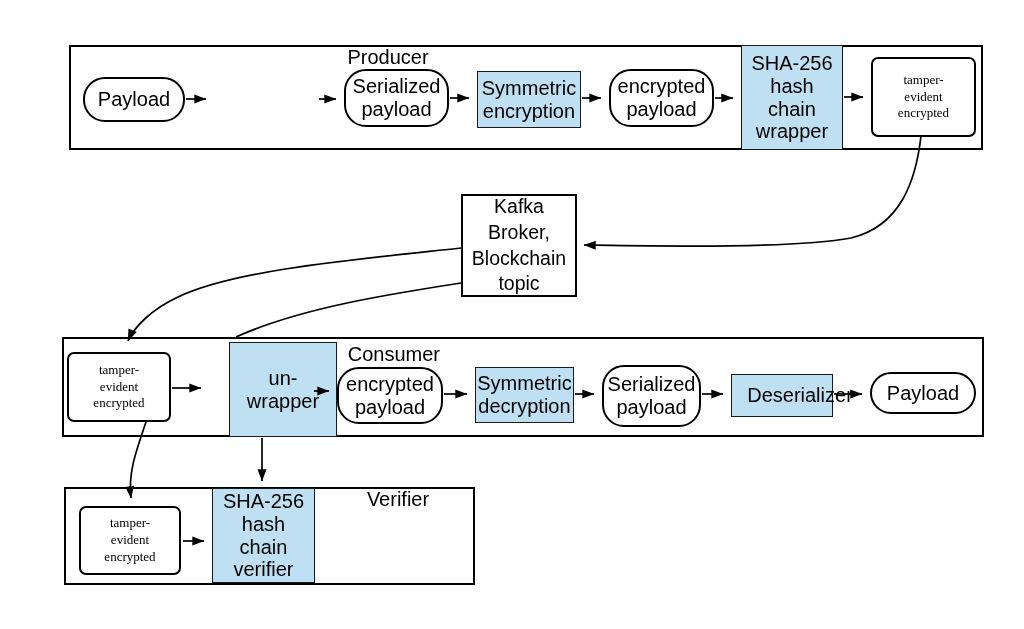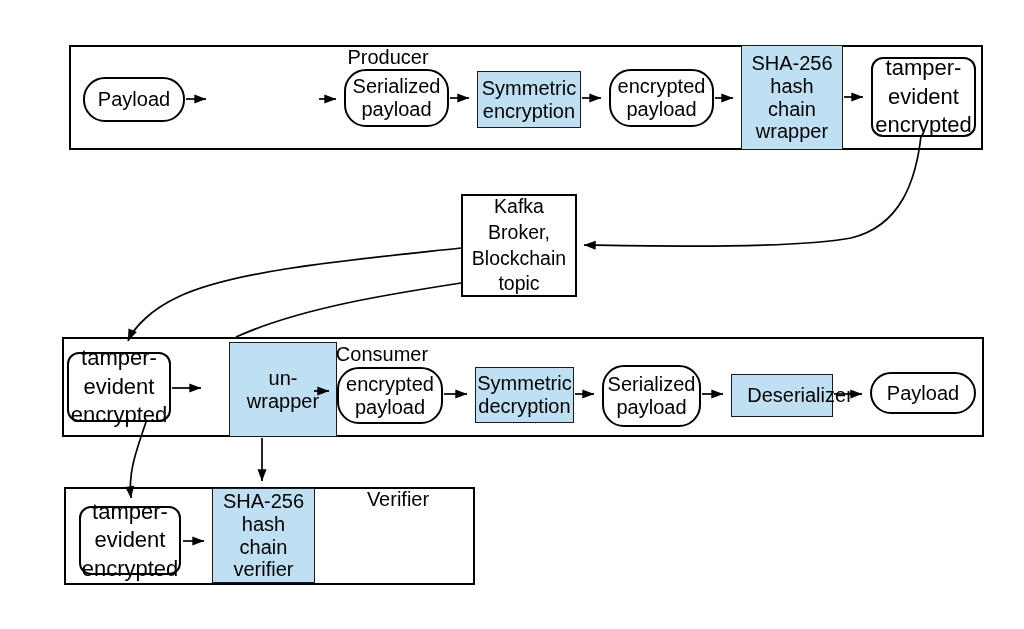--- a/index.html
+++ b/index.html
@@ -22,21 +22,21 @@
     white-space:pre-line;background:transparent;
   }
   .node{
     position:absolute;display:flex;align-items:center;justify-content:center;
     text-align:center;box-sizing:border-box;white-space:pre-line;
     font-size:20px;line-height:1.13;
   }
   .rounded{
     background:#fff;border:2px solid var(--node-border);border-radius:22px;
   }
-  .rounded.small{font-size:22px;line-height:1.3;border-radius:12px;}
+  .rounded.small{font-size:13px;line-height:1.3;border-radius:7px;font-family:Liberation Serif, serif;}
   .process{
     background:var(--process-fill);border:1.5px solid #1a1a1a;
   }
   .plain{
     background:#fff;border:2px solid var(--node-border);line-height:1.32;font-size:19.5px;
   }
   svg.arrows{position:absolute;left:0;top:0;width:1024px;height:629px;pointer-events:none;}
   svg.arrows path,svg.arrows line{stroke:var(--line-color);stroke-width:1.7;fill:none;}
   svg.arrows marker path{fill:var(--line-color);stroke:none;}
 </style>
@@ -62,21 +62,21 @@
   <div class="node rounded small" style="left:871px;top:57px;width:105px;height:80px;">tamper-
 evident
 encrypted</div>
 
   <div class="node plain" style="left:461px;top:194px;width:116px;height:103px;">Kafka
 Broker,
 Blockchain
 topic</div>
 
   <div class="container" style="left:62px;top:337px;width:922px;height:100px;"></div>
-  <div class="section-label" style="left:324px;top:344px;width:116px;">Consumer</div>
+  <div class="section-label" style="left:324px;top:344px;width:116px;text-align:right;">Consumer</div>
 
   <div class="node rounded small" style="left:67px;top:352px;width:104px;height:70px;">tamper-
 evident
 encrypted</div>
   <div class="node process" style="left:209px;top:342px;width:108px;height:95px;margin-left:20px;">un-
 wrapper</div>
   <div class="node rounded" style="left:337px;top:367px;width:106px;height:57px;">encrypted
 payload</div>
   <div class="node process" style="left:475px;top:367px;width:99px;height:56px;">Symmetric
 decryption</div>

